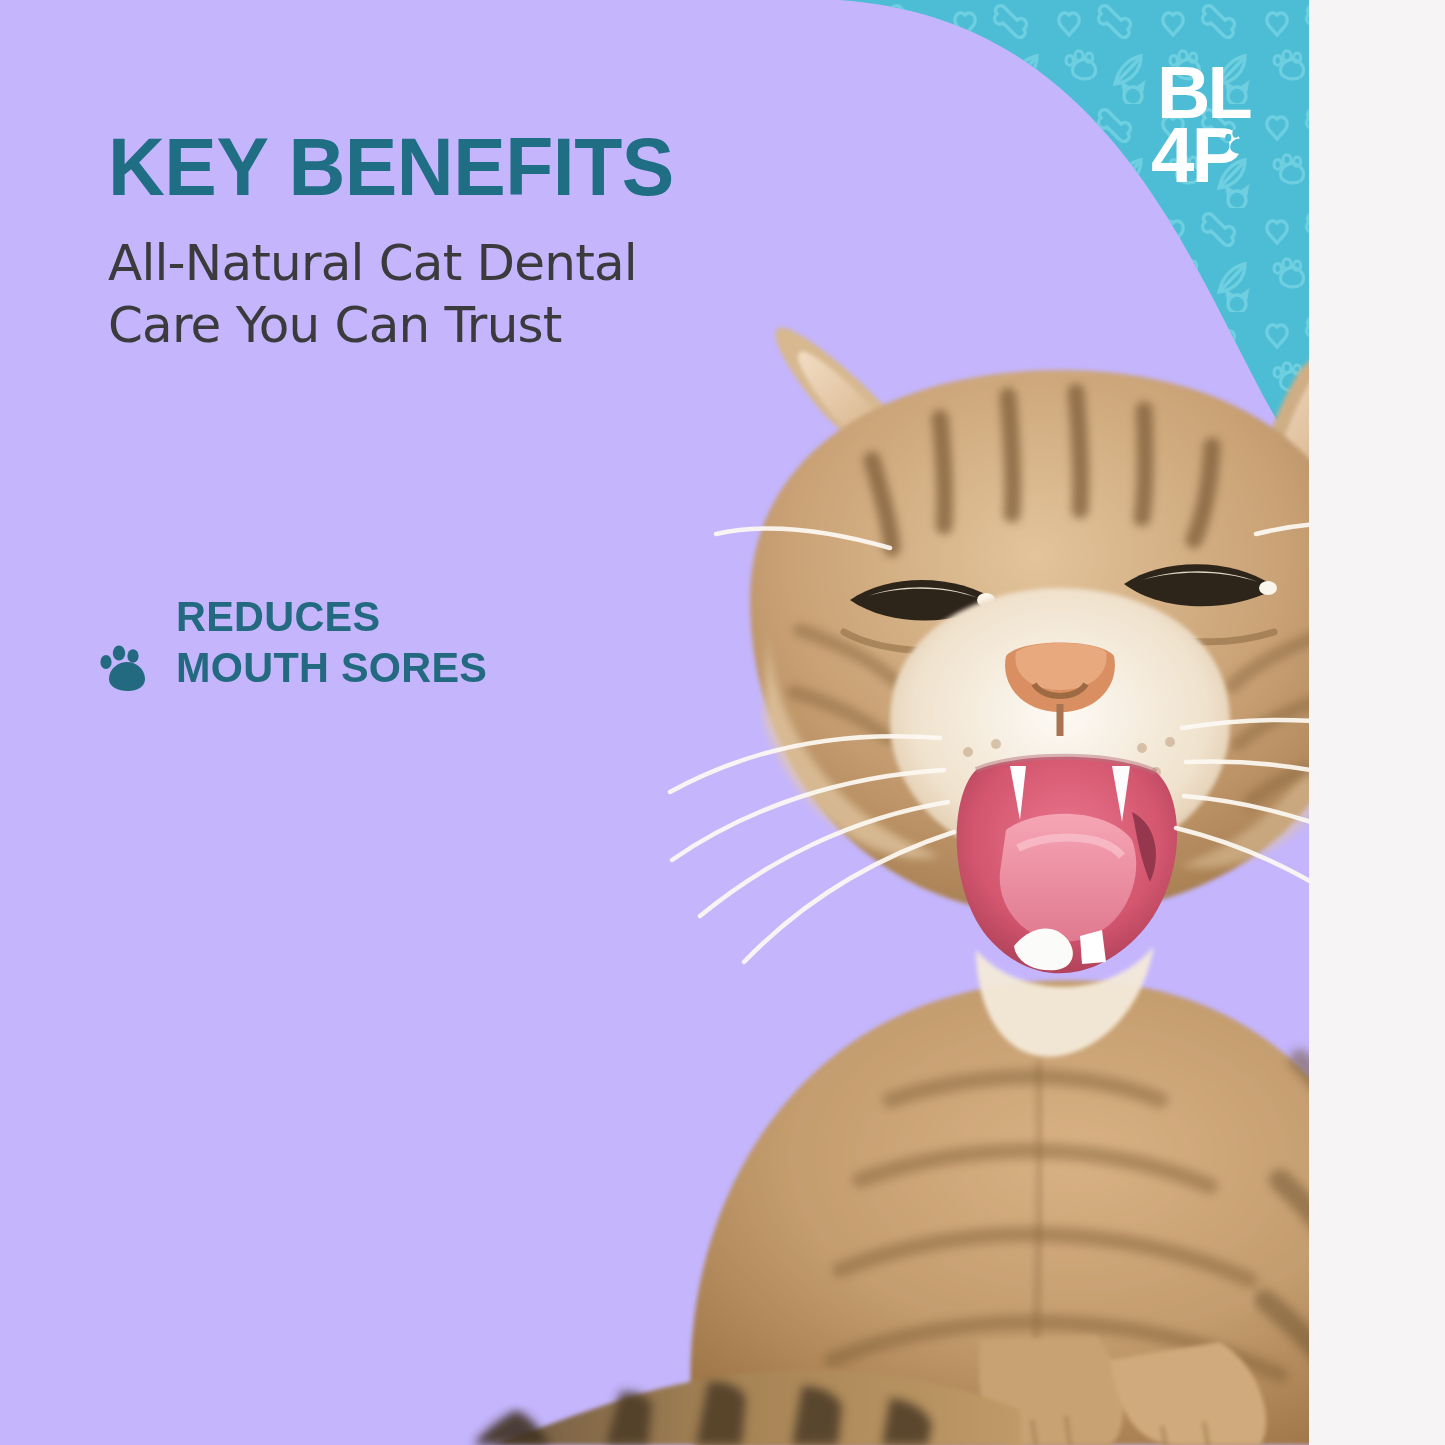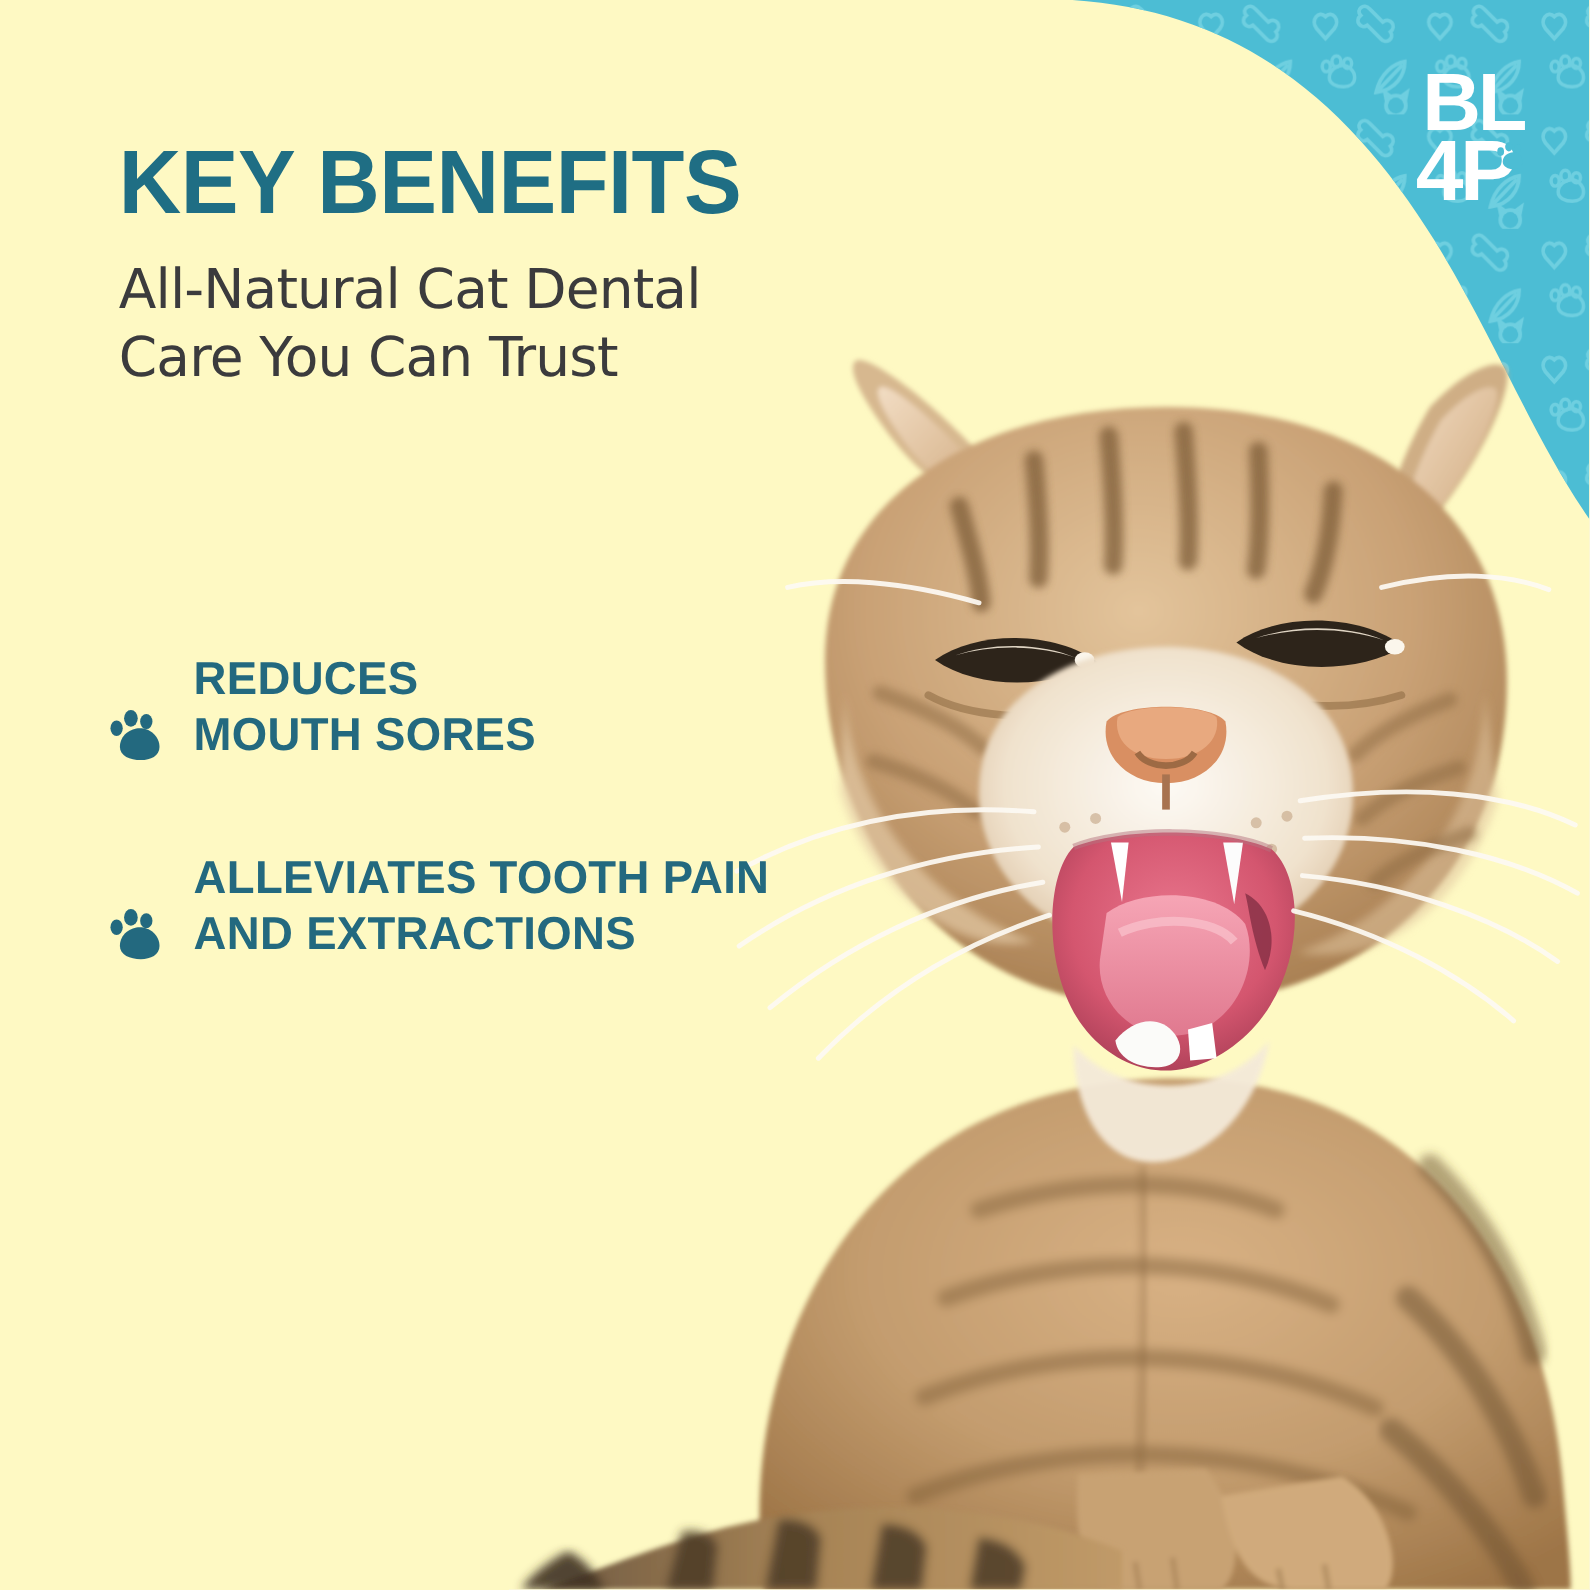--- a/index.html
+++ b/index.html
@@ -2,22 +2,22 @@
 <html><head>
 <meta charset="utf-8">
 <style>
   html,body{margin:0;padding:0;}
   body{
     width:1445px;height:1445px;overflow:hidden;
     font-family:"Liberation Sans", sans-serif;
     background:#f6f4f5;
   }
   #stage{
-    position:relative;width:1445px;height:1445px;overflow:hidden;
-    background:#fef9c3;
+    position:relative;width:1309px;height:1445px;overflow:hidden;
+    background:#c4b5fd;
   }
 
   
   #blob-wrap{
     position:absolute;top:0;right:0;width:470px;height:480px;
     pointer-events:none;
   }
   #blob-wrap svg{display:block;width:100%;height:100%;}
 
   
@@ -345,29 +345,17 @@
           <ellipse cx="19" cy="8" rx="6.2" ry="7.6"></ellipse>
           <ellipse cx="33" cy="11" rx="5.6" ry="6.8"></ellipse>
           <path d="M9 34 C9 23 19 17 27 17 C36 17 45 24 45 34 C45 42 37 46 28 46 C18 46 9 42 9 34 Z"></path>
         </svg>
       </span>
       <span class="benefit-text">REDUCES
 MOUTH SORES</span>
     </div>
 
 
-    <div class="benefit">
-      <span class="paw-slot">
-        <svg viewBox="0 0 50 48" xmlns="http://www.w3.org/2000/svg" fill="#23697f">
-          <ellipse cx="6" cy="17" rx="5.6" ry="7"></ellipse>
-          <ellipse cx="19" cy="8" rx="6.2" ry="7.6"></ellipse>
-          <ellipse cx="33" cy="11" rx="5.6" ry="6.8"></ellipse>
-          <path d="M9 34 C9 23 19 17 27 17 C36 17 45 24 45 34 C45 42 37 46 28 46 C18 46 9 42 9 34 Z"></path>
-        </svg>
-      </span>
-      <span class="benefit-text">ALLEVIATES TOOTH PAIN
-AND EXTRACTIONS</span>
-    </div>
 
 
   </div>
 
 </div>
 
 </body></html>

